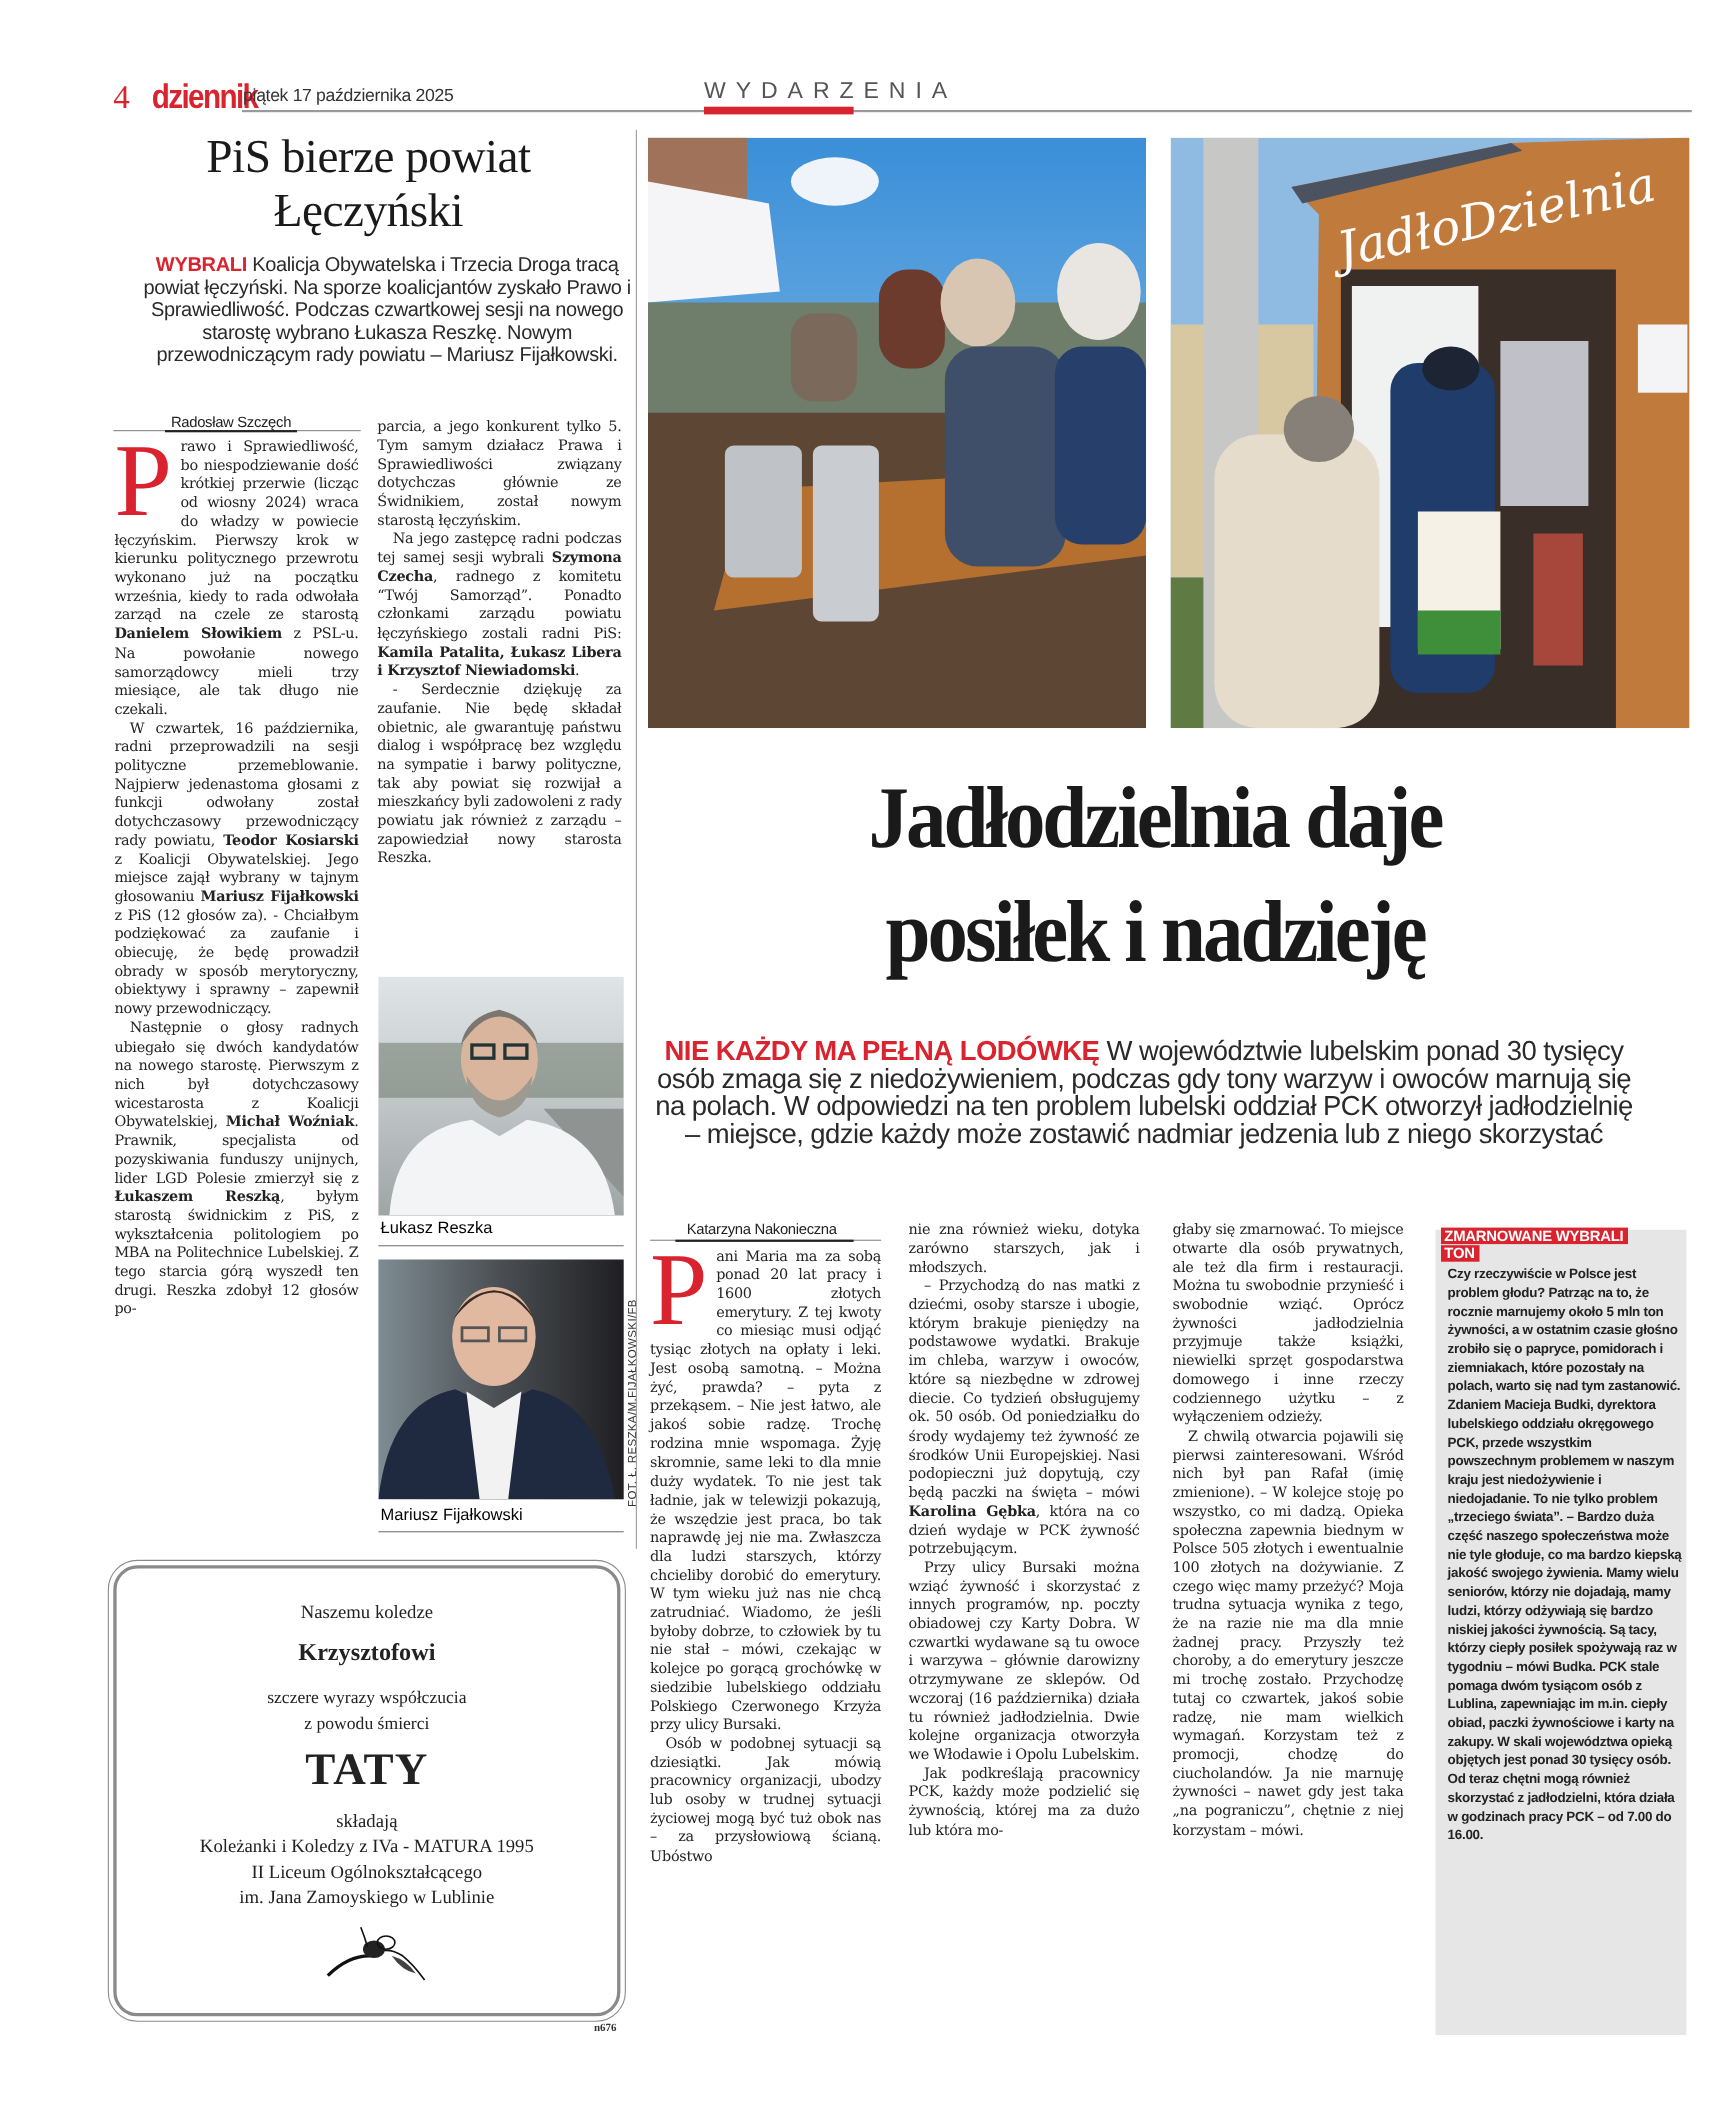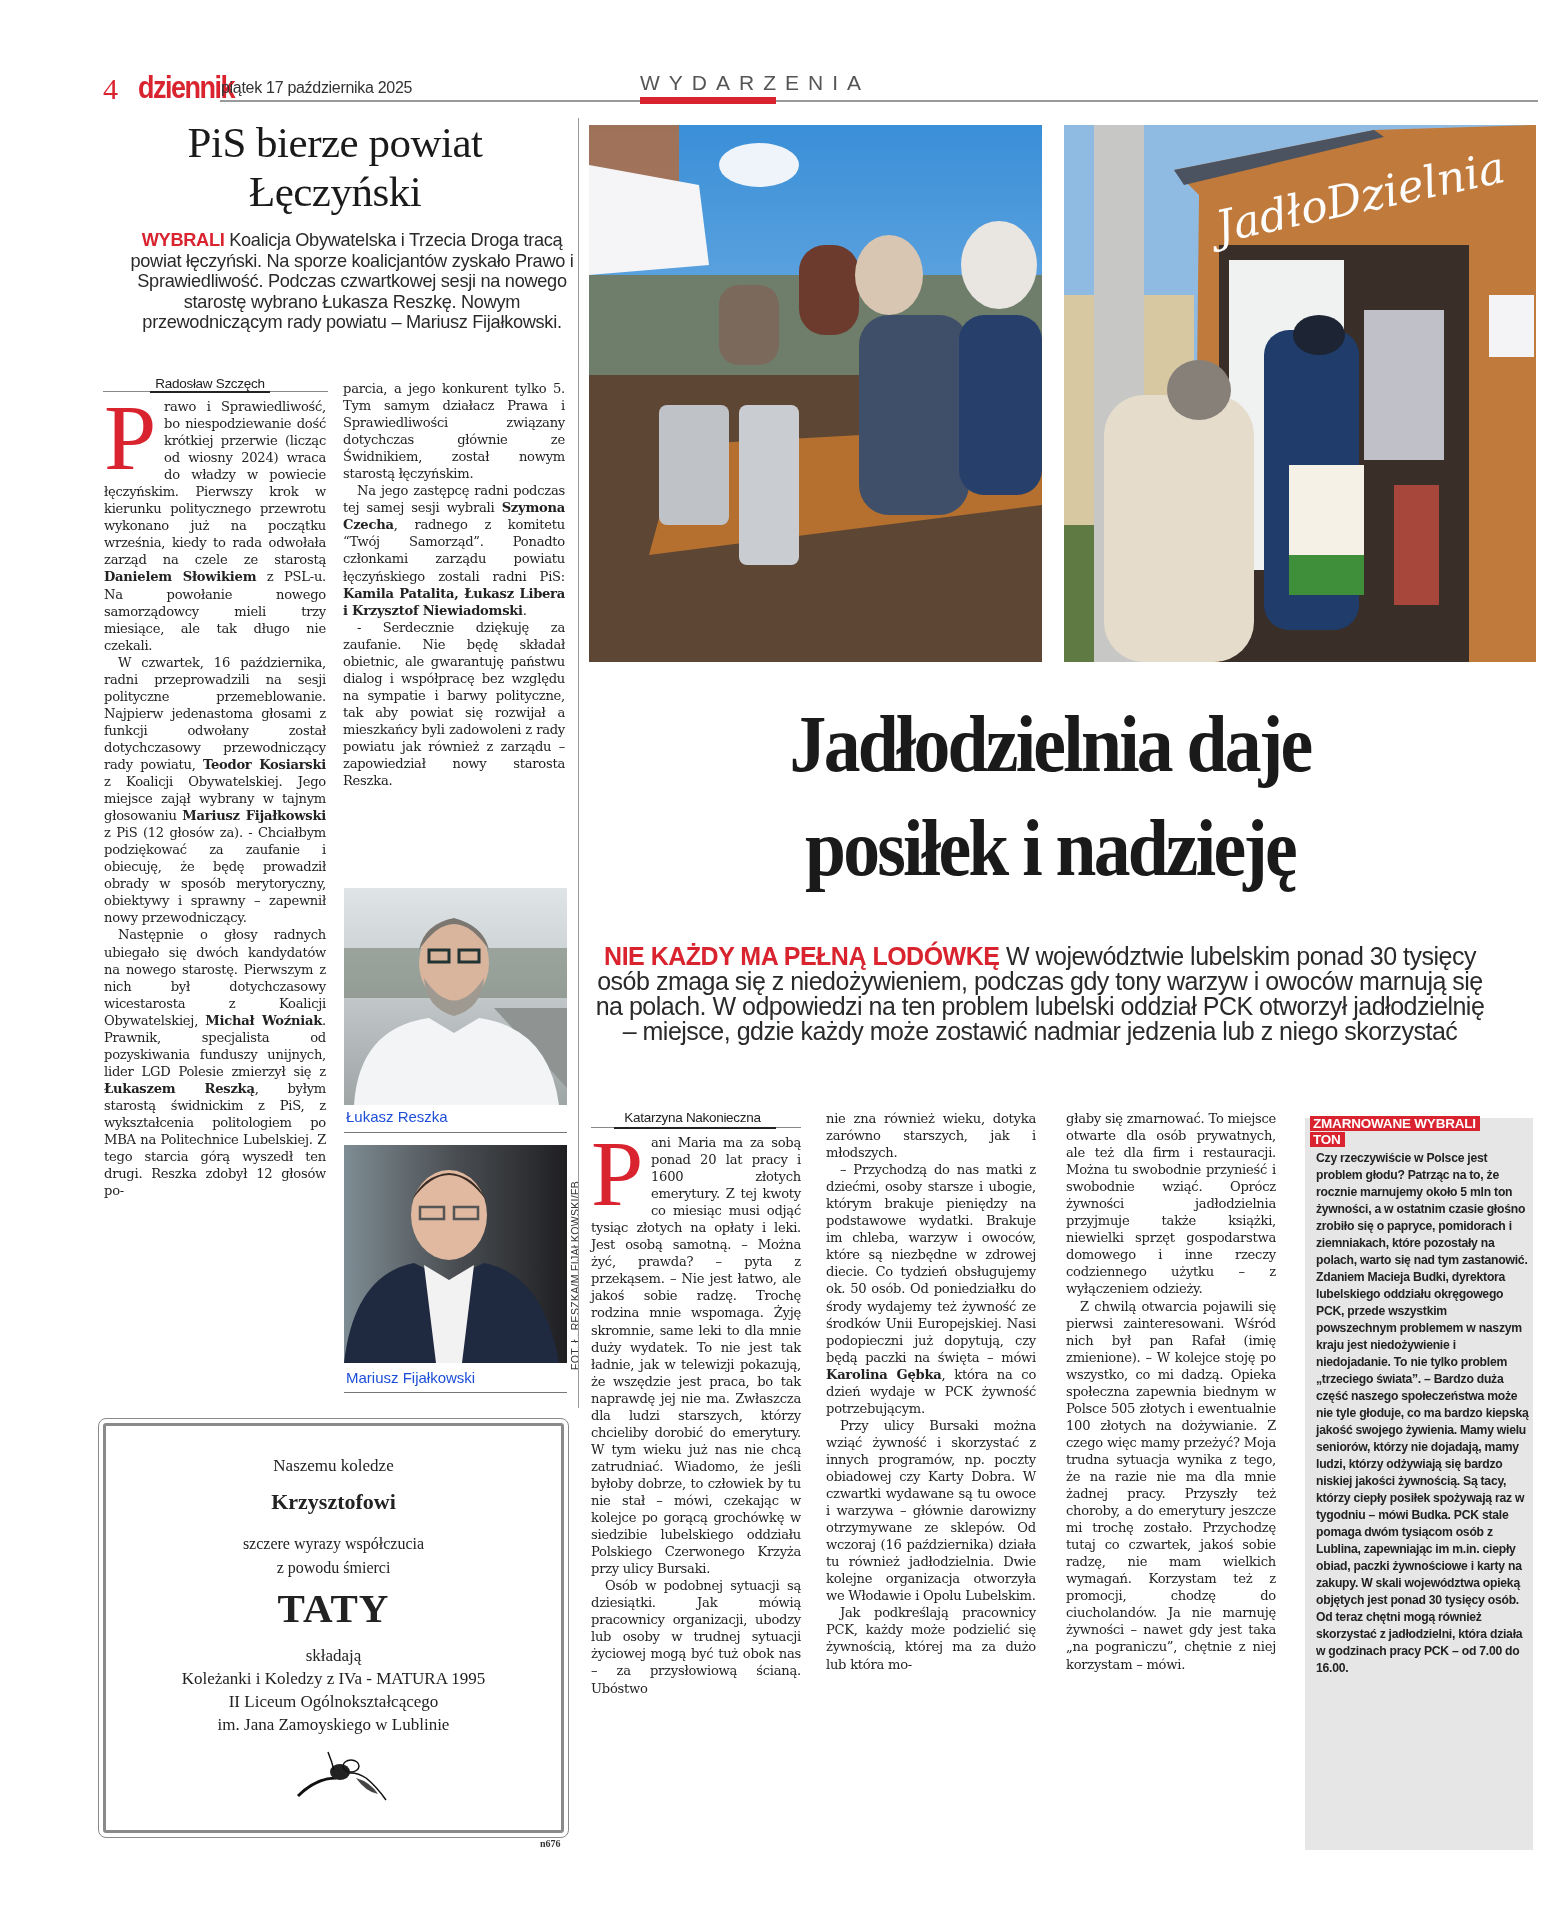--- a/index.html
+++ b/index.html
@@ -24,26 +24,26 @@
   .byline-rule { position: absolute; height: 1px; background: #888; }
 
   .col { position: absolute; font-family: "DejaVu Serif", serif; font-size: 13.1px; line-height: 17.05px; color: #222; text-align: justify; hyphens: manual; letter-spacing: -0.25px; }
   .col p { text-indent: 14px; }
   .col p.noindent { text-indent: 0; }
   .col b { font-weight: bold; }
   .dropcap { float: left; font-family: "Liberation Serif", serif; color: #d9232e; font-size: 94px; line-height: 70px; margin: 4px 8px 0 0; height: 72px; }
 
   
   .photo { position: absolute; overflow: hidden; }
-  .caption { position: absolute; font-family: "Liberation Sans", sans-serif; font-size: 15px; color: #1d4ed8; }
+  .caption { position: absolute; font-family: "Liberation Sans", sans-serif; font-size: 15px; color: #000000; }
   .caption-rule { position: absolute; height: 1px; background: #777; }
   .credit { position: absolute; font-family: "Liberation Sans", sans-serif; font-size: 10.5px; color: #333; transform: rotate(-90deg); transform-origin: left top; white-space: nowrap; letter-spacing: 0.3px; }
 
   
-  .obit { position: absolute; left: 103px; top: 1423px; width: 461px; height: 410px; border: 3px solid #8a8a8a; outline: 1px solid #8a8a8a; outline-offset: 4px; border-radius: 3px; text-align: center; font-family: "Liberation Serif", serif; color: #222; }
+  .obit { position: absolute; left: 103px; top: 1423px; width: 461px; height: 410px; border: 3px solid #8a8a8a; outline: 1px solid #8a8a8a; outline-offset: 4px; border-radius: 22px; text-align: center; font-family: "Liberation Serif", serif; color: #222; }
   .obit .o1 { position: absolute; left: 0; right: 0; top: 30px; font-size: 17px; }
   .obit .o2 { position: absolute; left: 0; right: 0; top: 63px; font-size: 22px; font-weight: bold; }
   .obit .o3 { position: absolute; left: 0; right: 0; top: 106px; font-size: 16px; line-height: 24px; }
   .obit .o4 { position: absolute; left: 0; right: 0; top: 158px; font-size: 41px; font-weight: bold; letter-spacing: 1px; }
   .obit .o5 { position: absolute; left: 0; right: 0; top: 218px; font-size: 17px; line-height: 23px; }
   .obit .flower { position: absolute; left: 190px; top: 322px; width: 92px; height: 56px; }
   .obit-code { position: absolute; left: 540px; top: 1838px; font-family: "Liberation Serif", serif; font-size: 10px; color: #333; font-weight: bold; }
 
   
   .r-title { position: absolute; left: 600px; top: 692px; width: 900px; text-align: center; font-family: "Liberation Serif", serif; font-weight: bold; font-size: 80px; line-height: 104px; color: #1a1a1a; letter-spacing: -3px; transform: scaleX(0.92); transform-origin: center; }

